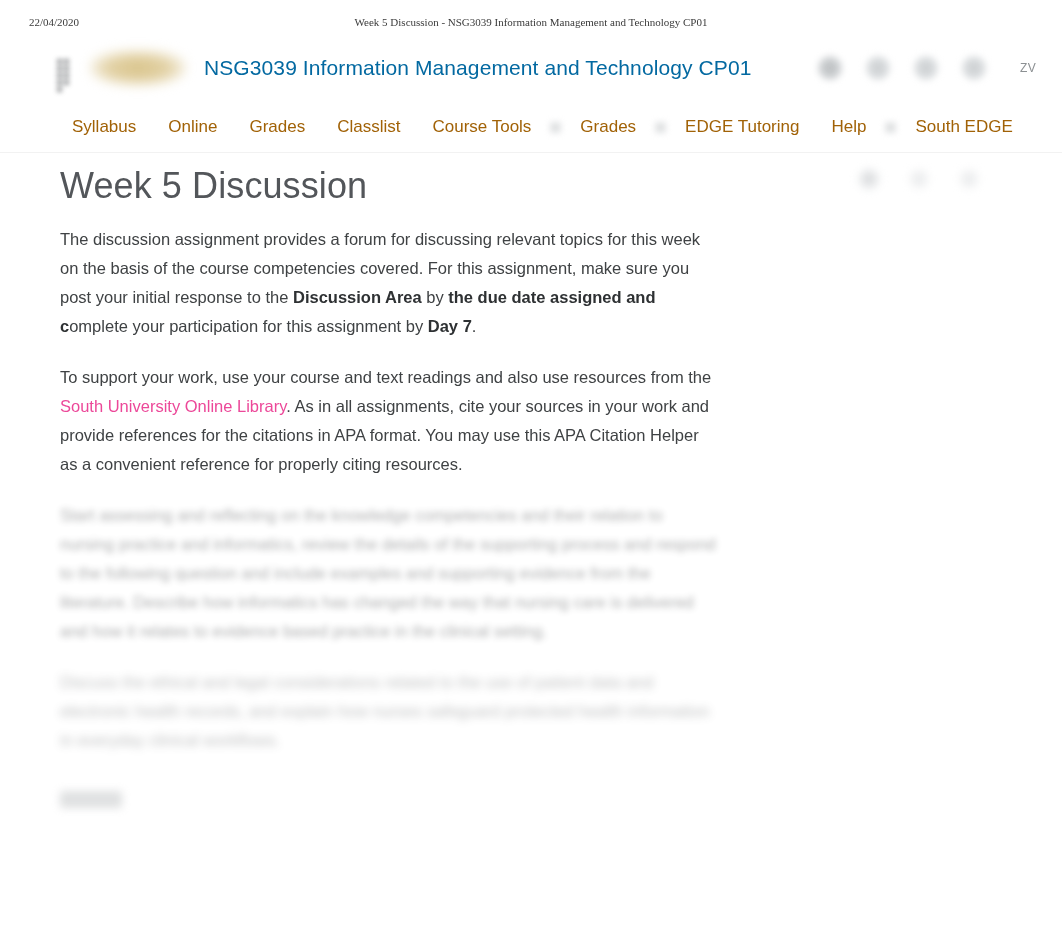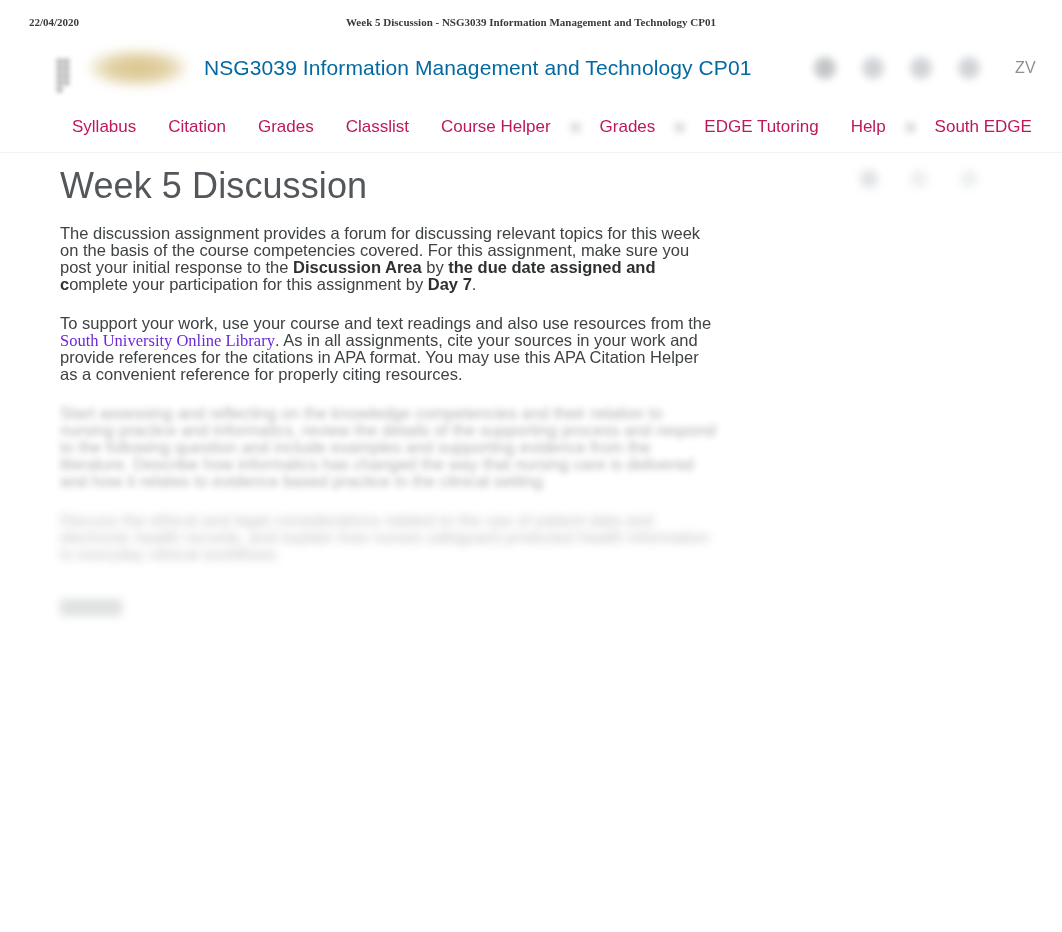--- a/index.html
+++ b/index.html
@@ -17,21 +17,20 @@
     position: relative;
   }
 
   
   .print-header {
     height: 34px;
     position: relative;
     font-family: "Liberation Serif", serif;
     font-size: 11px;
     color: #3a3a3a;
-    font-weight: bold;
   }
   .print-header .ph-date {
     position: absolute;
     left: 29px;
     top: 16px;
   }
   .print-header .ph-title {
     position: absolute;
     left: 0;
     right: 0;
@@ -98,42 +97,42 @@
     border-radius: 50%;
     background: radial-gradient(circle at 50% 50%, #b9bcbe 0%, #cdd0d2 45%, rgba(226,228,230,0.5) 72%, rgba(255,255,255,0) 100%);
     filter: blur(3.4px);
     margin: 0 11px;
   }
   .hdr-icon.dim {
     background: radial-gradient(circle at 50% 50%, #c9ccce 0%, #dcdfe1 50%, rgba(240,241,242,0.45) 75%, rgba(255,255,255,0) 100%);
   }
   .user-initials {
     margin-left: 22px;
-    font-size: 16px;
+    font-size: 12px;
     color: #8c9093;
     letter-spacing: .3px;
   }
 
   
   .navbar {
     position: relative;
     height: 50px;
     border-bottom: 1px solid #f2f2f2;
   }
   .nav-list {
     position: absolute;
     left: 56px;
     top: 0;
     height: 50px;
     display: flex;
     align-items: center;
   }
   .nav-item {
     font-size: 17px;
-    color: #be185d;
+    color: #a16207;
     padding: 0 16px;
     white-space: nowrap;
     cursor: pointer;
     text-align: center;
   }
   .nav-chevron {
     width: 15px;
     height: 15px;
     border-radius: 3px;
     background: radial-gradient(circle at 50% 50%, rgba(180,183,186,0.55) 0%, rgba(215,218,220,0.35) 55%, rgba(255,255,255,0) 100%);
@@ -179,32 +178,31 @@
   .act-icon.faint {
     background: radial-gradient(circle at 50% 50%, rgba(214,217,219,0.6) 0%, rgba(238,239,240,0.35) 55%, rgba(255,255,255,0) 100%);
   }
 
   .body-copy {
     max-width: 660px;
     padding-left: 4px;
   }
   .body-copy p {
     font-size: 16.5px;
-    line-height: 17px;
+    line-height: 29px;
     color: #3f4244;
     margin: 0 0 22px 0;
   }
   .body-copy b {
     font-weight: bold;
     color: #2e3133;
   }
   .body-copy a {
-    color: #6d28d9;
+    color: #ec4899;
     text-decoration: none;
-    font-family: Liberation Serif, serif;
   }
 
   
   .blurred {
     filter: blur(3.4px);
     opacity: .42;
     color: #5a5d60;
     user-select: none;
   }
   .blurred-strong {
@@ -255,24 +253,24 @@
     <div class="hdr-icon dim"></div>
     <div class="user-initials">ZV</div>
   </div>
 
 </div>
 
 <div class="navbar">
   <div class="nav-list">
 
     <div class="nav-item">Syllabus</div>
-    <div class="nav-item">Citation</div>
+    <div class="nav-item">Online</div>
     <div class="nav-item">Grades</div>
     <div class="nav-item">Classlist</div>
-    <div class="nav-item">Course Helper</div>
+    <div class="nav-item">Course Tools</div>
     <div class="nav-chevron"></div>
     <div class="nav-item">Grades</div>
     <div class="nav-chevron"></div>
     <div class="nav-item">EDGE Tutoring</div>
     <div class="nav-item">Help</div>
     <div class="nav-chevron"></div>
     <div class="nav-item">South EDGE</div>
 
   </div>
 </div>

